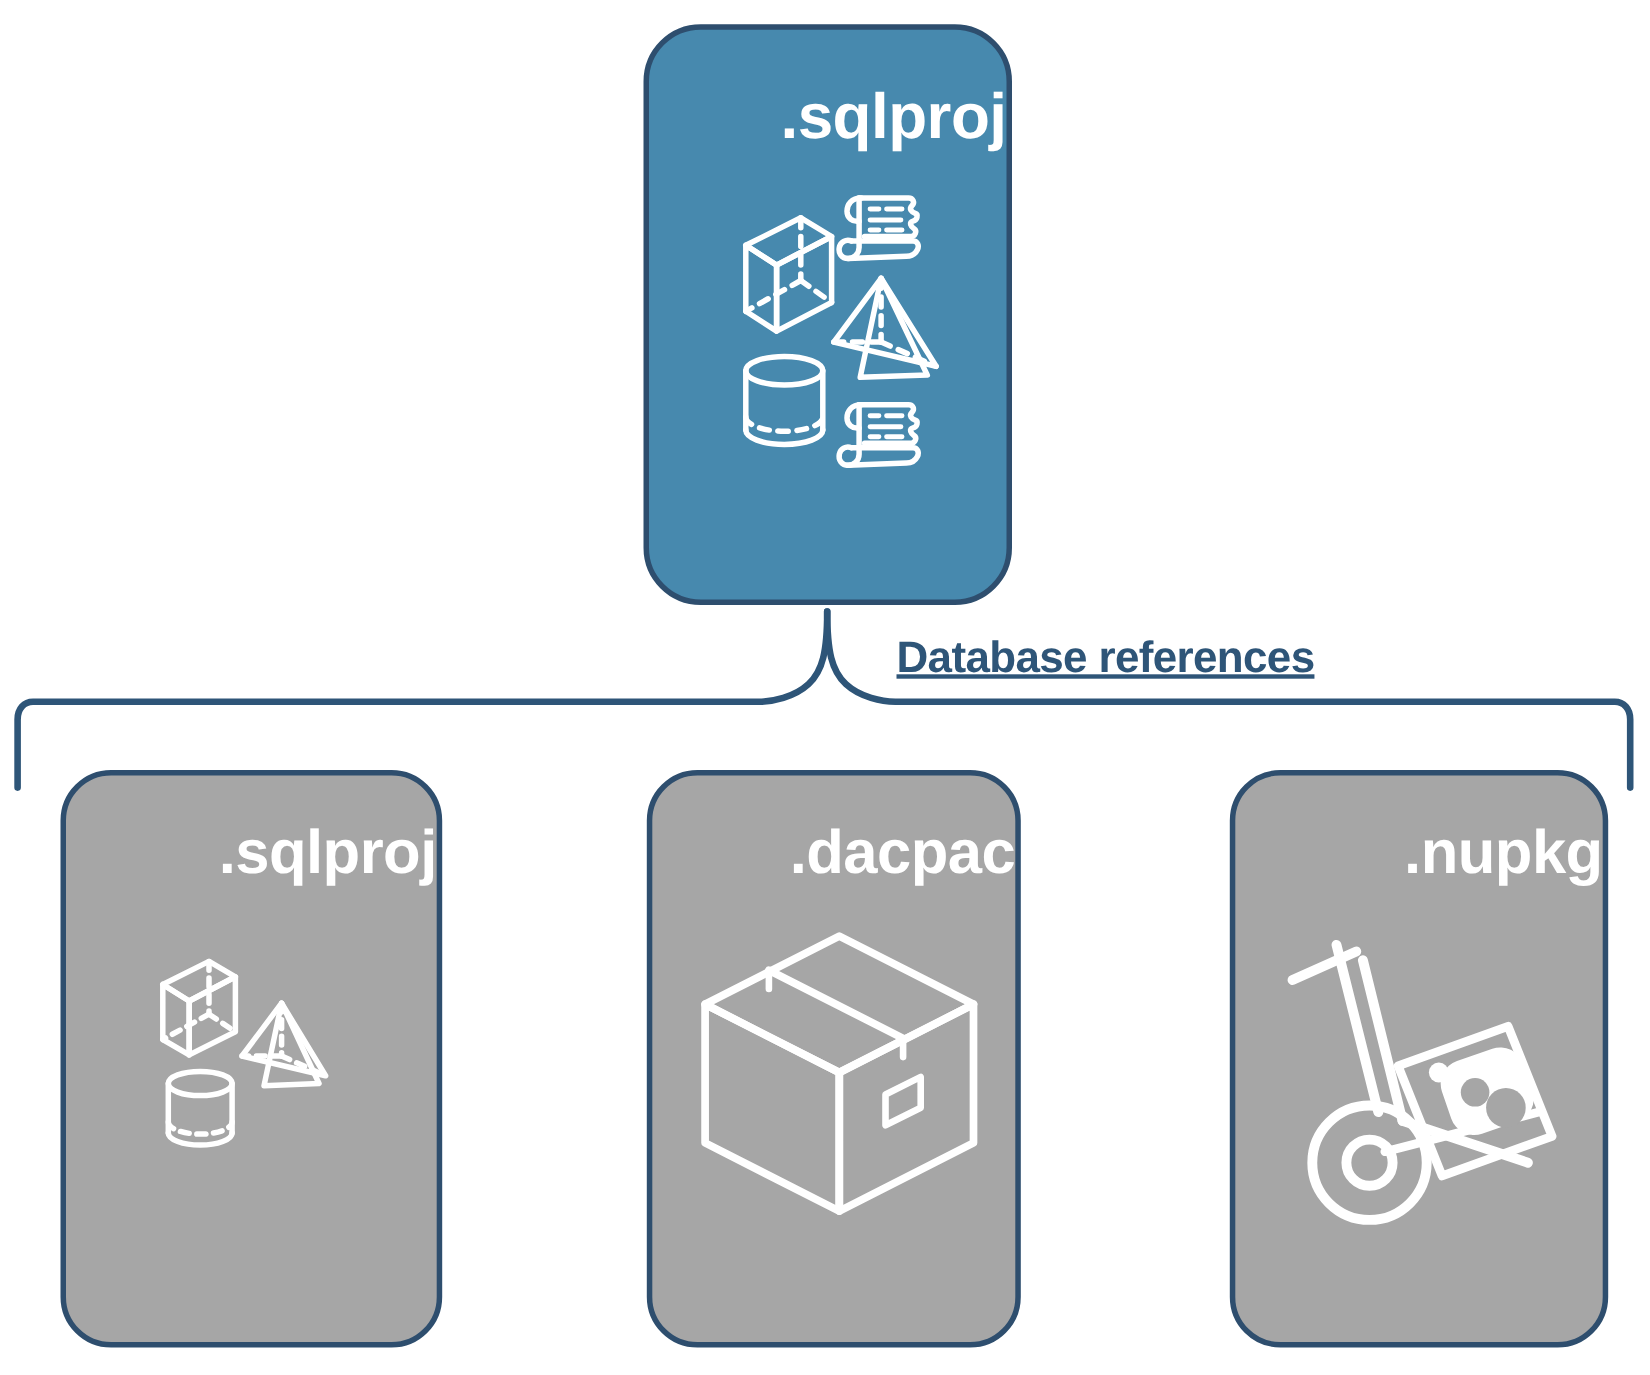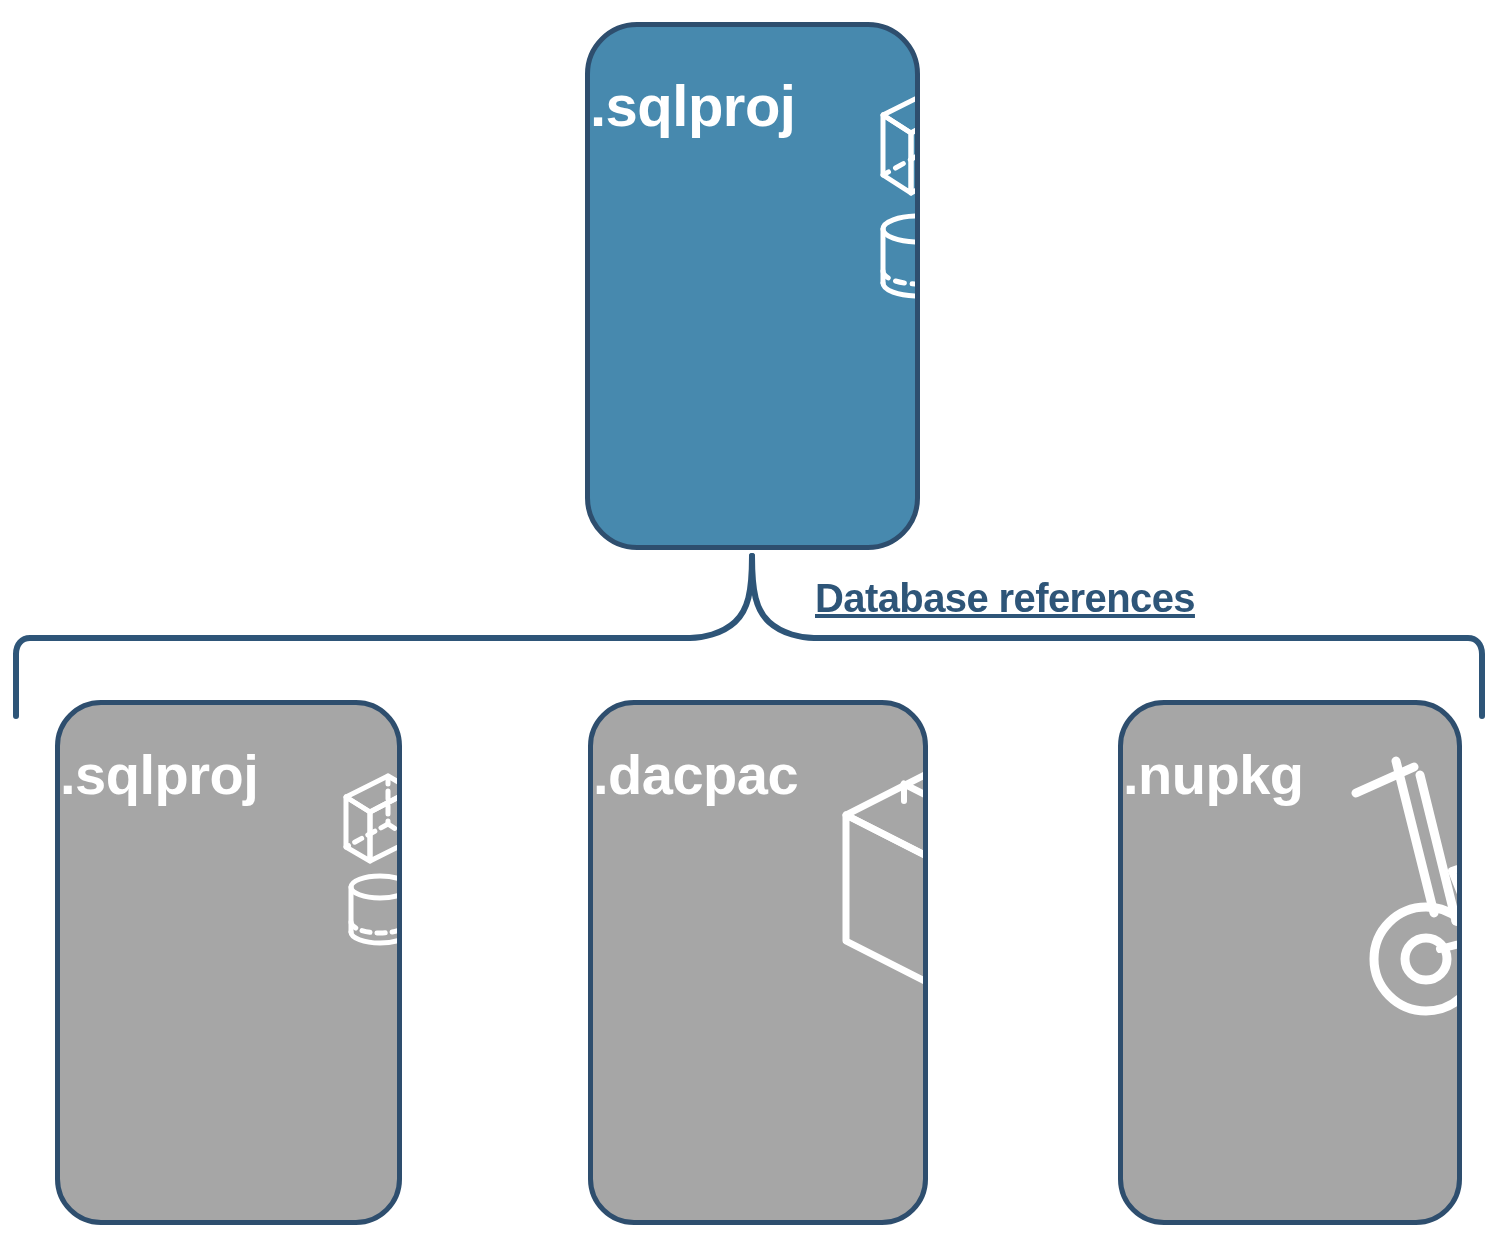--- a/index.html
+++ b/index.html
@@ -22,21 +22,22 @@
     height: 1250px;
   }
 
   
   .card {
     position: absolute;
     box-sizing: border-box;
     border-radius: 46px;
     border: 5px solid #2e4e6e;
     display: flex;
-    align-items: flex-start;
+    flex-direction: column;
+    align-items: flex-end;
     overflow: hidden;
   }
   .card.root {
     left: 585px;
     top: 22px;
     width: 335px;
     height: 528px;
     background: #4789ae;
     border-radius: 52px;
   }

